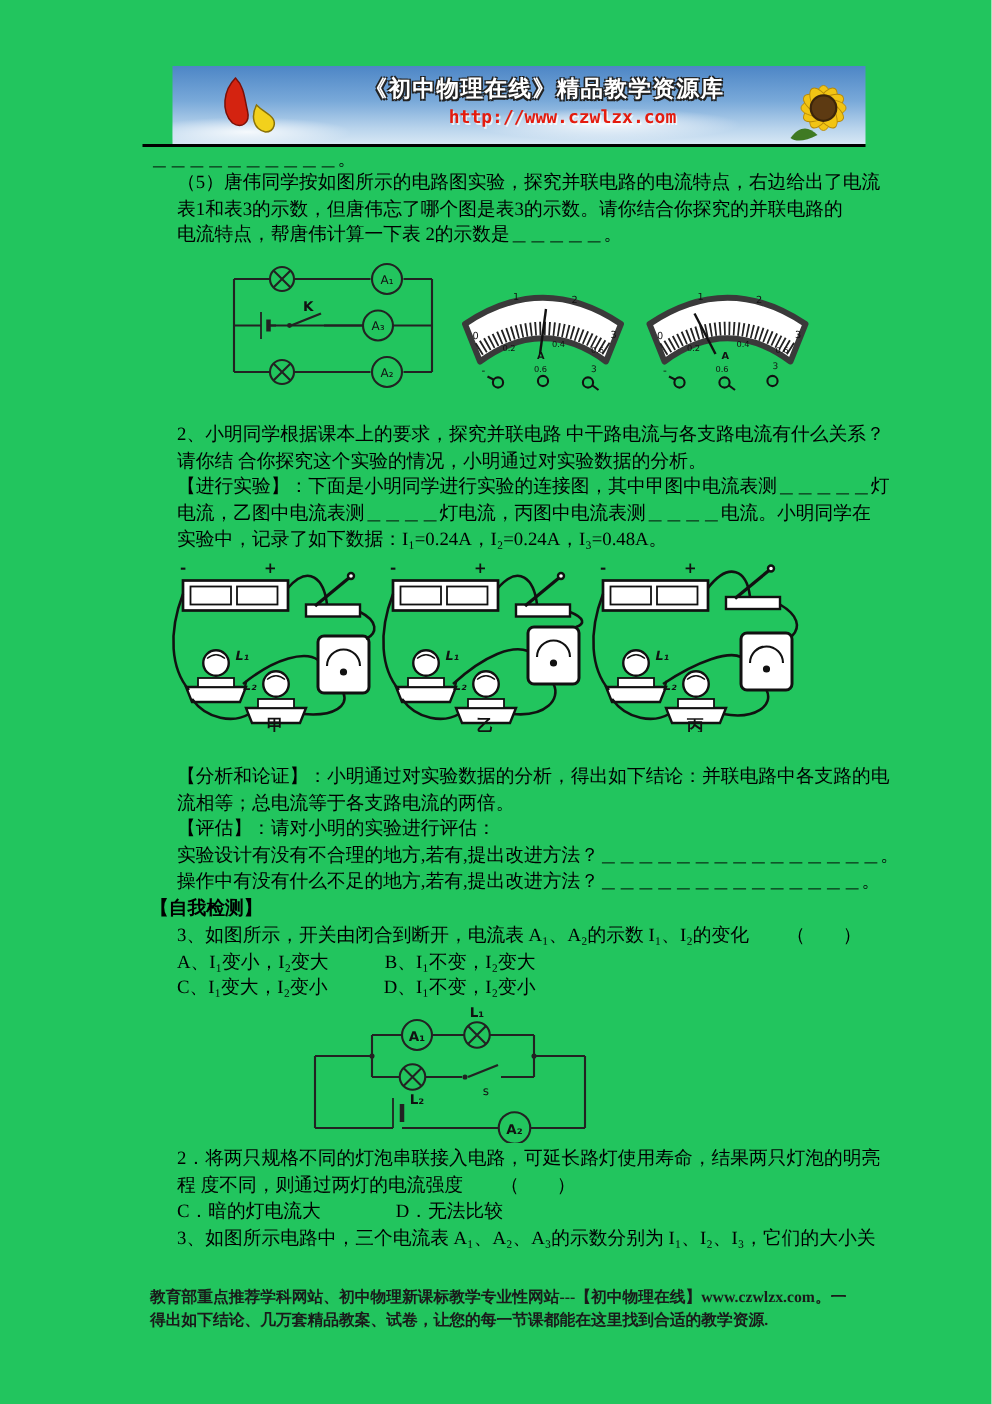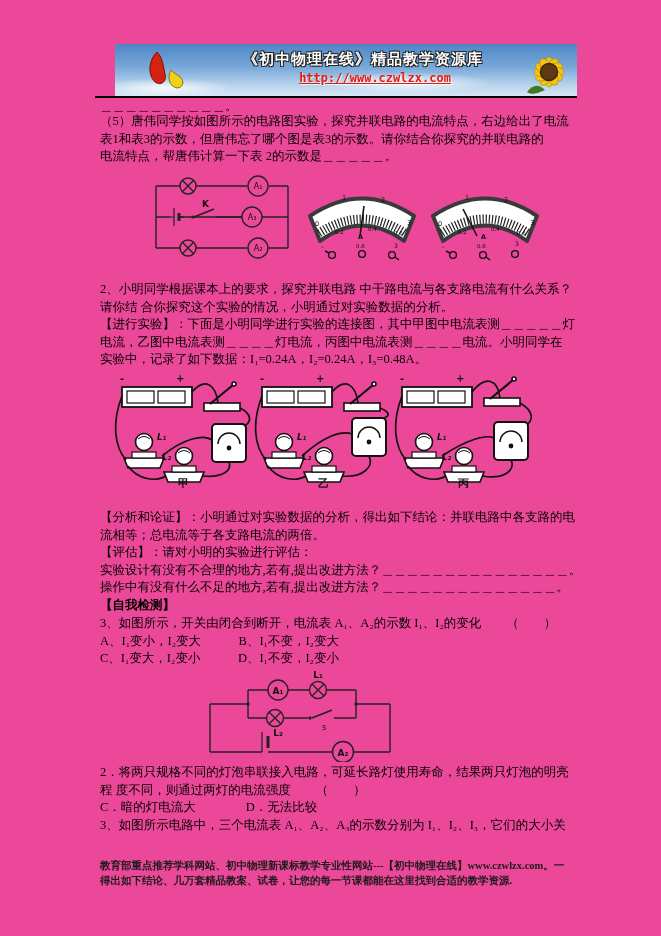--- a/index.html
+++ b/index.html
@@ -1,31 +1,31 @@
 <!DOCTYPE html>
 <html><head>
 <meta charset="utf-8">
 <style>
   html,body{margin:0;padding:0;background:#fff;}
-  .page{position:relative;width:661px;height:936px;background:#ec4899;overflow:hidden;
+  .page{position:relative;width:661px;height:936px;background:#22c55e;overflow:hidden;
         font-family:"Liberation Serif","DejaVu Serif",serif;color:#000;}
   .abs{position:absolute;}
   .tline{white-space:pre;font-size:12.5px;line-height:17.5px;height:17.5px;}
-  .para .tline{position:relative;}
+  .para .tline{position:relative;margin-left:18px;}
   .bold{font-weight:bold;}
   
   .banner{left:115px;top:44px;width:462px;height:52px;overflow:hidden;
           background:linear-gradient(180deg,#4d86c6 0%,#79a9d9 45%,#b9d4ec 80%,#d7e7f5 100%);}
   .banner .cloud{position:absolute;background:radial-gradient(ellipse at center,rgba(255,255,255,.85),rgba(255,255,255,0) 70%);}
   .banner-title{position:absolute;left:118px;top:6px;width:260px;text-align:center;
           font-size:15px;font-weight:bold;color:#fff;letter-spacing:1px;white-space:nowrap;
           text-shadow:1px 1px 0 #222,-1px -1px 0 #222,1px -1px 0 #222,-1px 1px 0 #222;}
   .banner-url{position:absolute;left:150px;top:27px;width:220px;text-align:center;
           font-family:"DejaVu Sans Mono",monospace;font-size:12px;font-weight:bold;color:#e41b0e;
-          text-shadow:1px 1px 0 rgba(255,255,255,.7);text-decoration:underline;}
+          text-shadow:1px 1px 0 rgba(255,255,255,.7);}
   .rule{background:#000;}
   svg text{font-family:"DejaVu Sans",sans-serif;fill:#111;}
   .footer .tline{font-size:10.5px;line-height:15px;height:15px;font-weight:bold;color:#1a1a1a;}
 </style>
 </head>
 <body>
 
 <div class="page">
 
   <div class="abs banner">

